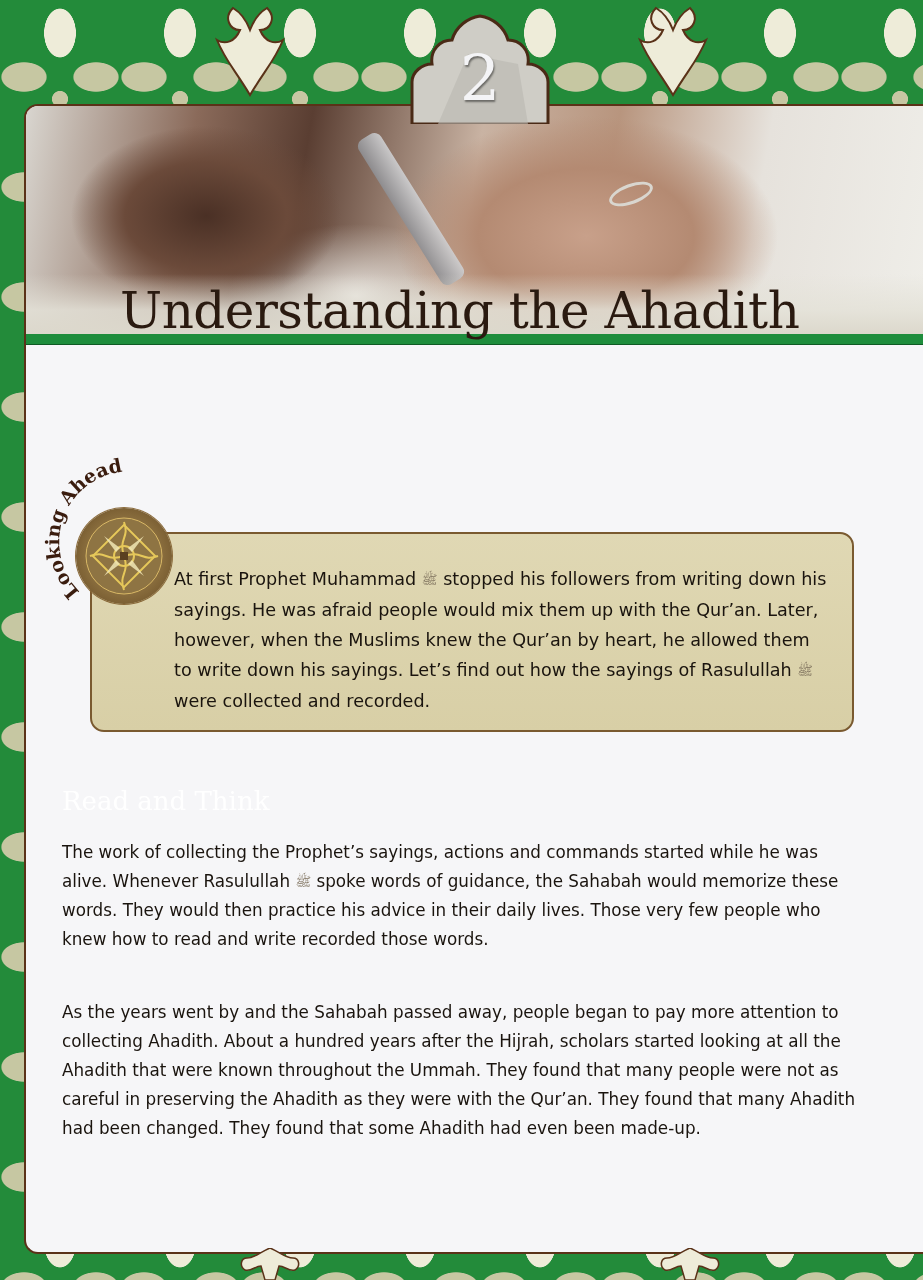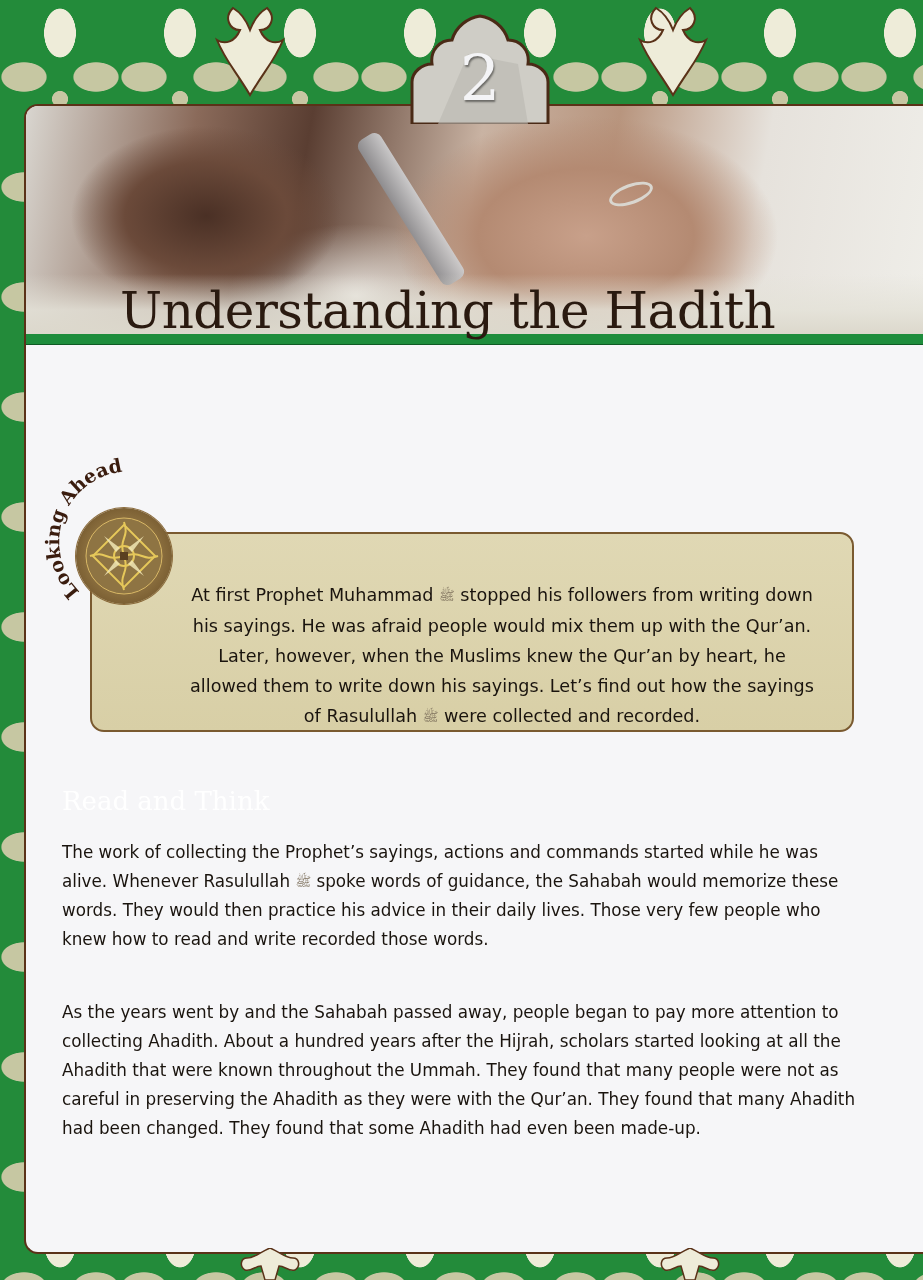--- a/index.html
+++ b/index.html
@@ -92,21 +92,21 @@
     font-family: "DejaVu Serif", serif; font-weight: bold; font-size: 19px; fill: #3a1c0e;
   }
 
   .intro-box {
     position: absolute; left: 90px; top: 428px; width: 764px; height: 200px;
     background: linear-gradient(180deg, #e0d8b4 0%, #d8cfa6 100%);
     border: 2px solid #7a5a30; border-radius: 14px;
     box-sizing: border-box; padding: 30px 22px 0 82px;
   }
   .intro-text {
-    font-size: 17.6px; line-height: 30px; color: #1a140e; margin: 16px; text-align: center;
+    font-size: 17.6px; line-height: 30px; color: #1a140e; margin: 0;
   }
 
   .section-heading {
     position: absolute; left: 62px; top: 682px;
     font-family: "DejaVu Serif", serif; font-size: 26px; color: #ffffff;
   }
   .body-paragraph {
     position: absolute; left: 62px; width: 800px; margin: 0;
     font-size: 16.8px; line-height: 29px; color: #1a140e;
   }
@@ -145,21 +145,21 @@
 </div>
 
 <div class="chapter-tab">
   <svg viewBox="0 0 144 110" preserveAspectRatio="none">
     <path d="M4 110 L4 68 C4 58 14 50 24 50 C22 36 32 26 44 26 C48 12 60 4 72 2 C84 4 96 12 100 26 C112 26 122 36 120 50 C130 50 140 58 140 68 L140 110 Z" fill="#cfcdc6" stroke="#4a2a16" stroke-width="3"></path>
     <path d="M30 110 L60 40 L110 50 L120 110Z" fill="#b9b7b0" opacity=".6"></path>
   </svg>
   <div class="chapter-number">2</div>
 </div>
 
-<div class="page-title">Understanding the Hadith</div>
+<div class="page-title">Understanding the Ahadith</div>
 
 <div class="intro-box" style="top:532px">
   <p class="intro-text"><span>At first Prophet Muhammad </span><span class="salawat-glyph">ﷺ</span><span> stopped his followers from writing down his sayings. He was afraid people would mix them up with the Qur’an. Later, however, when the Muslims knew the Qur’an by heart, he allowed them to write down his sayings. Let’s find out how the sayings of Rasulullah </span><span class="salawat-glyph">ﷺ</span><span> were collected and recorded.</span></p>
 </div>
 
 <div class="medallion" style="left:76px;top:508px">
   <svg viewBox="0 0 96 96">
     <circle cx="48" cy="48" r="38" fill="#8e7443" stroke="#d9b866" stroke-width="1"></circle>
     <g fill="none" stroke="#e6c85a" stroke-width="2">
       <rect x="26" y="26" width="44" height="44" transform="rotate(45 48 48)"></rect>

